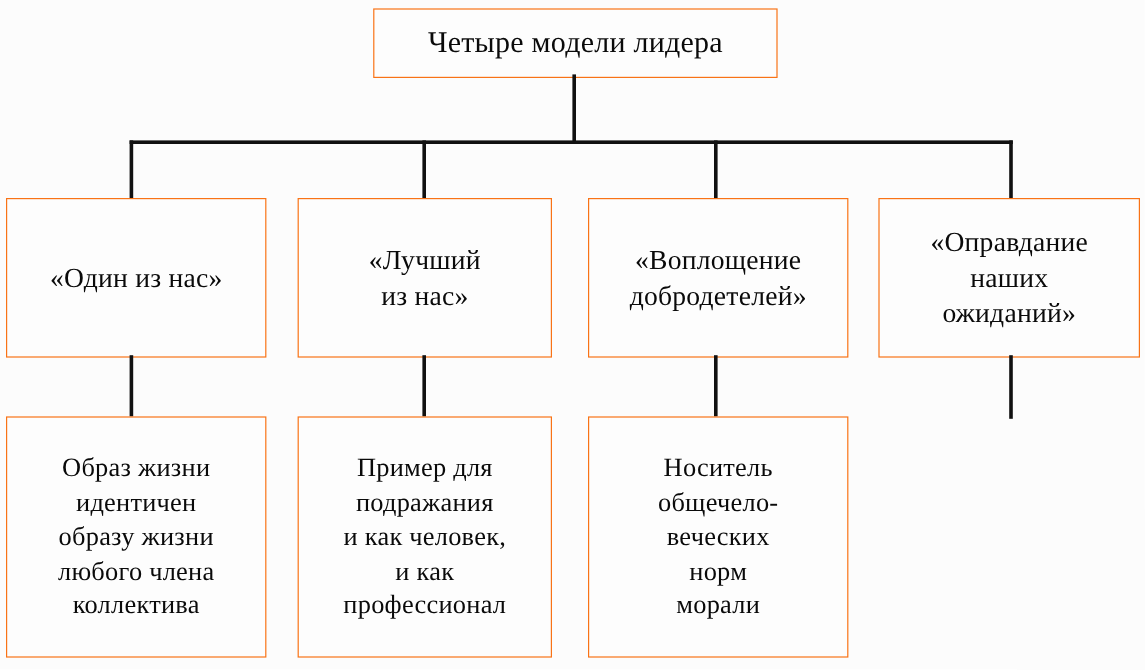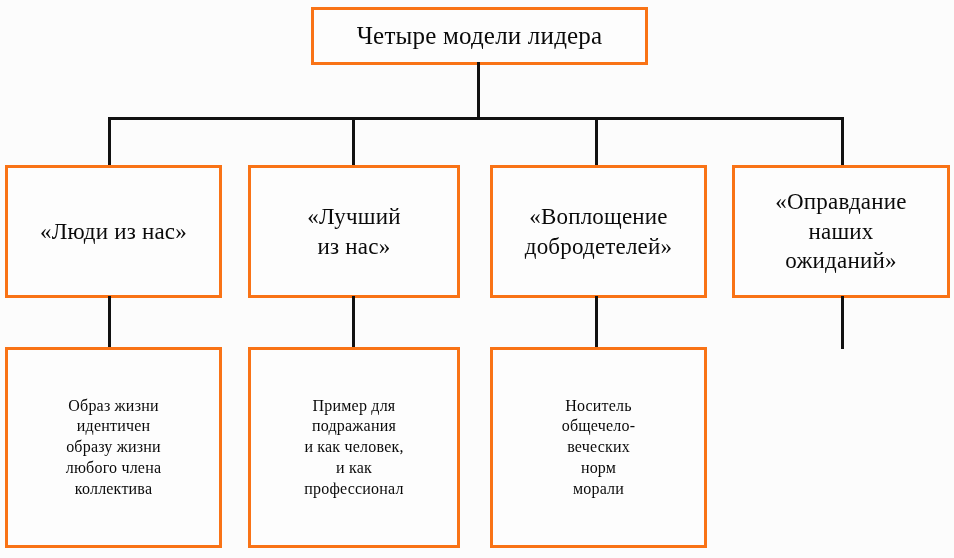--- a/index.html
+++ b/index.html
@@ -13,21 +13,21 @@
     width: 954px;
     height: 558px;
     background: #fcfcfc;
     overflow: hidden;
     font-family: "Liberation Serif", "DejaVu Serif", serif;
     color: #0a0a0a;
   }
   .node {
     position: absolute;
     box-sizing: border-box;
-    border: 3px solid #f97316;
+    border: 1px solid #f97316;
     background: #fdfdfd;
     display: flex;
     align-items: center;
     justify-content: center;
     text-align: center;
   }
   .node-text {
     display: block;
     width: 100%;
     padding: 0 6px;
@@ -52,21 +52,21 @@
   }
   .level2 .node-text {
     font-size: 23px;
   }
   
   .level3 {
     top: 347px;
     height: 201px;
   }
   .level3 .node-text {
-    font-size: 16px;
+    font-size: 22px;
   }
   .col-0 { left: 5px;   width: 217px; }
   .col-1 { left: 248px; width: 212px; }
   .col-2 { left: 490px; width: 217px; }
   .col-3 { left: 732px; width: 218px; }
 
   
   .edge {
     position: absolute;
     background: #111111;
@@ -97,21 +97,21 @@
   </div>
 
   <div class="edge edge-v" id="edge-root-stem"></div>
   <div class="edge edge-h" id="edge-bus"></div>
   <div class="edge edge-v" id="edge-drop-0"></div>
   <div class="edge edge-v" id="edge-drop-1"></div>
   <div class="edge edge-v" id="edge-drop-2"></div>
   <div class="edge edge-v" id="edge-drop-3"></div>
 
   <div class="node level2 col-0">
-    <span class="node-text">«Люди из нас»</span>
+    <span class="node-text">«Один из нас»</span>
   </div>
   <div class="node level2 col-1">
     <span class="node-text">«Лучший
 из нас»</span>
   </div>
   <div class="node level2 col-2">
     <span class="node-text">«Воплощение
 добродетелей»</span>
   </div>
   <div class="node level2 col-3">

